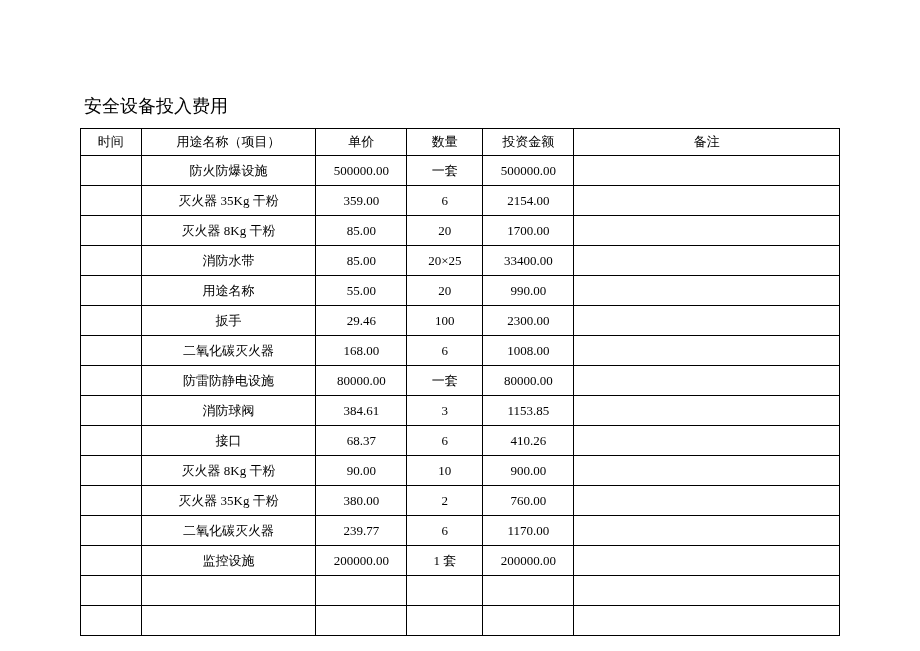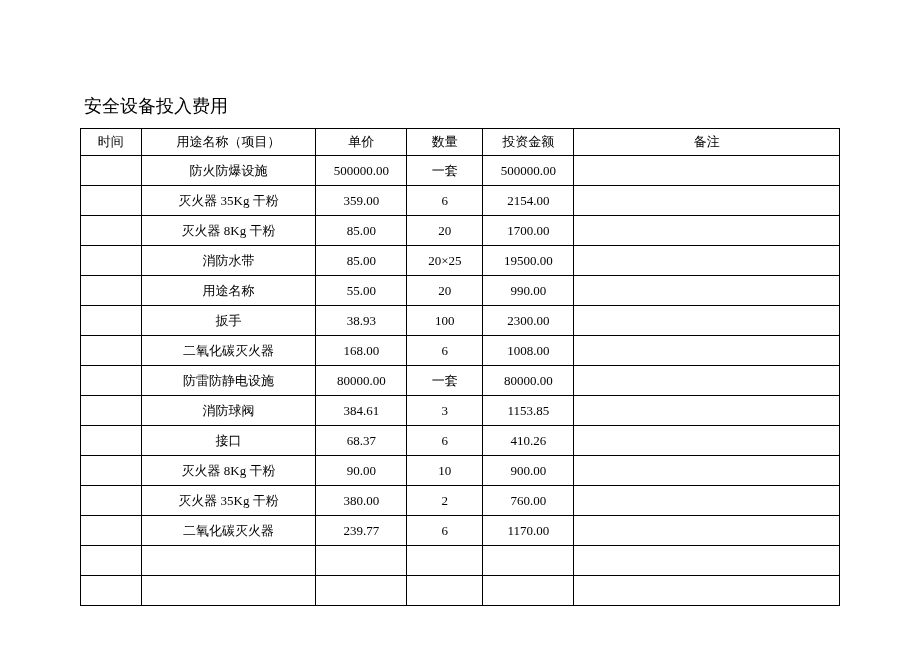--- a/index.html
+++ b/index.html
@@ -89,35 +89,35 @@
         <td>85.00</td>
         <td>20</td>
         <td>1700.00</td>
         <td></td>
       </tr>
       <tr class="data-row">
         <td></td>
         <td>消防水带</td>
         <td>85.00</td>
         <td>20×25</td>
-        <td>19500.00</td>
+        <td>33400.00</td>
         <td></td>
       </tr>
       <tr class="data-row">
         <td></td>
         <td>用途名称</td>
         <td>55.00</td>
         <td>20</td>
         <td>990.00</td>
         <td></td>
       </tr>
       <tr class="data-row">
         <td></td>
         <td>扳手</td>
-        <td>38.93</td>
+        <td>29.46</td>
         <td>100</td>
         <td>2300.00</td>
         <td></td>
       </tr>
       <tr class="data-row">
         <td></td>
         <td>二氧化碳灭火器</td>
         <td>168.00</td>
         <td>6</td>
         <td>1008.00</td>
@@ -166,20 +166,28 @@
       <tr class="data-row">
         <td></td>
         <td>二氧化碳灭火器</td>
         <td>239.77</td>
         <td>6</td>
         <td>1170.00</td>
         <td></td>
       </tr>
       <tr class="data-row">
         <td></td>
+        <td>监控设施</td>
+        <td>200000.00</td>
+        <td>1 套</td>
+        <td>200000.00</td>
+        <td></td>
+      </tr>
+      <tr class="data-row">
+        <td></td>
         <td></td>
         <td></td>
         <td></td>
         <td></td>
         <td></td>
       </tr>
       <tr class="data-row">
         <td></td>
         <td></td>
         <td></td>

